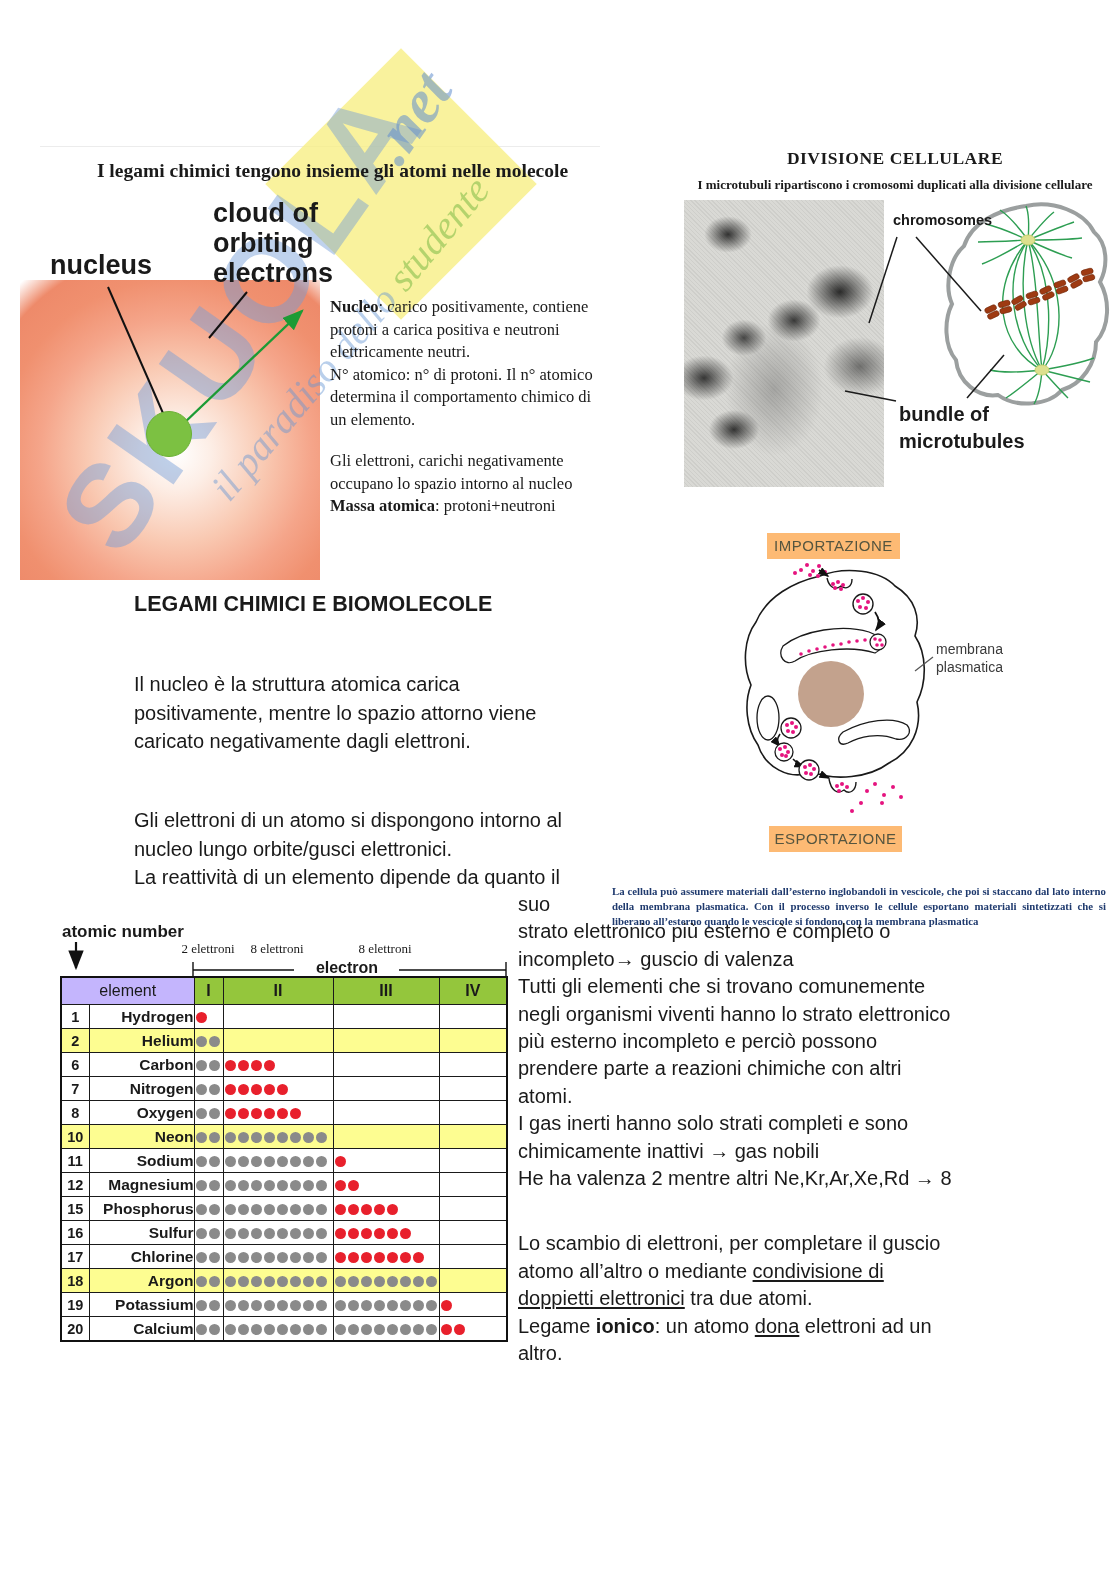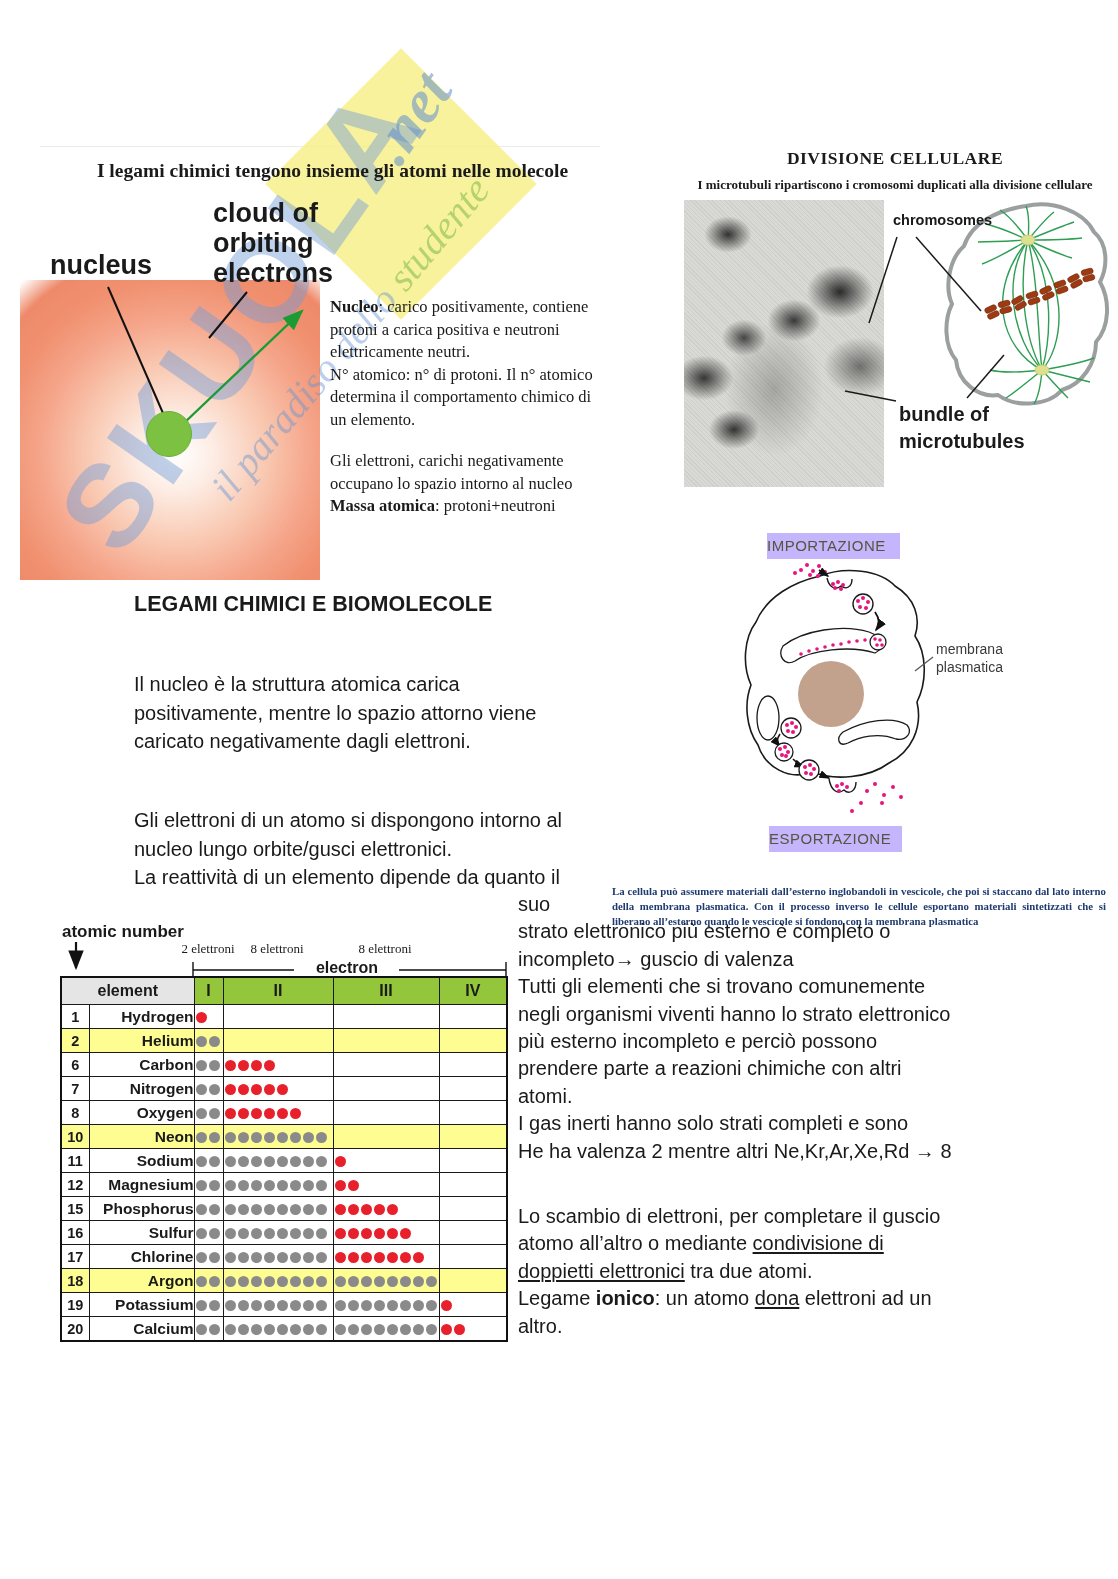--- a/index.html
+++ b/index.html
@@ -45,21 +45,21 @@
   .lbl-atomicnum{left:62px;top:922px;font-size:17px;font-weight:bold;}
   .lbl-2el{left:168px;top:941px;width:80px;text-align:center;font-family:"Liberation Serif",serif;font-size:13px;}
   .lbl-8el-a{left:237px;top:941px;width:80px;text-align:center;font-family:"Liberation Serif",serif;font-size:13px;}
   .lbl-8el-b{left:345px;top:941px;width:80px;text-align:center;font-family:"Liberation Serif",serif;font-size:13px;}
   .lbl-eshell{left:296px;top:959px;width:102px;text-align:center;font-size:16px;font-weight:bold;background:#fff;}
   #shell-table{position:absolute;left:60px;top:976px;border-collapse:collapse;border:2px solid #111;z-index:4;
                table-layout:fixed;}
   #shell-table th,#shell-table td{border:1px solid #1a1a1a;padding:0;}
   #shell-table th{height:26px;font-size:16px;}
   #shell-table td{height:23px;}
-  th.el-h{background:#e5e5e5;font-weight:bold;}
+  th.el-h{background:#c4b5fd;font-weight:normal;}
   th.sh-h{background:#94c63c;font-weight:bold;font-size:15px;}
   td.num{text-align:center;font-weight:bold;font-size:14.5px;}
   td.name{font-weight:bold;font-size:15.5px;padding-left:8px;text-align:right;}
   td.shell{padding-left:2px;white-space:nowrap;}
   tr.hl td{background:#fdfd91;}
   .dot{display:inline-block;width:11px;height:11px;border-radius:50%;margin:0 1px;vertical-align:middle;}
   .dot.gray{background:#8a8a8a;}
   .dot.red{background:#e8202c;}
 
   
@@ -76,21 +76,21 @@
       radial-gradient(ellipse 42px 32px at 10% 62%, rgba(14,14,14,.8), transparent 70%),
       radial-gradient(ellipse 36px 28px at 25% 80%, rgba(10,10,10,.8), transparent 70%),
       radial-gradient(ellipse 52px 42px at 88% 58%, rgba(28,28,28,.55), transparent 70%),
       radial-gradient(ellipse 70px 95px at 45% 66%, rgba(70,70,70,.35), transparent 70%),
       repeating-linear-gradient(45deg, rgba(0,0,0,.05) 0 1px, transparent 1px 3px);}
   .spindle-svg{left:942px;top:198px;z-index:1;}
   .lbl-chromo{left:893px;top:212px;font-size:14.5px;font-weight:bold;z-index:4;}
   .lbl-bundle{left:899px;top:390px;font-size:20px;font-weight:bold;line-height:1.35;z-index:4;margin-top:11px;}
 
   
-  .badge{width:133px;height:26px;line-height:26px;background:#c4b5fd;color:#55553f;
+  .badge{width:133px;height:26px;line-height:26px;text-align:center;background:#fdba74;color:#55553f;
          font-size:15px;letter-spacing:.5px;z-index:4;}
   .badge-import{left:767px;top:533px;}
   .badge-export{left:769px;top:826px;}
   .membrane-svg{left:735px;top:560px;z-index:1;}
   .lbl-membrane{left:936px;top:640px;font-size:14px;color:#3a3a3a;line-height:1.3;z-index:4;}
   .caption{left:612px;top:852px;width:494px;font-family:"Liberation Serif",serif;font-weight:bold;
            font-size:10.8px;line-height:15.2px;color:#1f3a6e;text-align:justify;z-index:4;margin-top:32px;}
 
   
   .rightcol{left:518px;top:891px;font-size:20px;line-height:27.4px;white-space:nowrap;z-index:4;}
@@ -476,20 +476,21 @@
   <div class="abs rightcol">
       <div><span>suo</span></div>
       <div><span>strato elettronico più esterno è completo o</span></div>
       <div><span>incompleto→ guscio di valenza</span></div>
       <div><span>Tutti gli elementi che si trovano comunemente</span></div>
       <div><span>negli organismi viventi hanno lo strato elettronico</span></div>
       <div><span>più esterno incompleto e perciò possono</span></div>
       <div><span>prendere parte a reazioni chimiche con altri</span></div>
       <div><span>atomi.</span></div>
       <div><span>I gas inerti hanno solo strati completi e sono</span></div>
+      <div><span>chimicamente inattivi → gas nobili</span></div>
       <div><span>He ha valenza 2 mentre altri Ne,Kr,Ar,Xe,Rd → 8</span></div>
       <div class="blank"></div>
       <div class="blank"></div>
       <div><span>Lo scambio di elettroni, per completare il guscio</span></div>
       <div><span>atomo all’altro o mediante </span><span class="st-u">condivisione di</span></div>
       <div><span class="st-u">doppietti elettronici</span><span> tra due atomi.</span></div>
       <div><span>Legame </span><span class="st-b">ionico</span><span>: un atomo </span><span class="st-u">dona</span><span> elettroni ad un</span></div>
       <div><span>altro.</span></div>
     </div>
 

